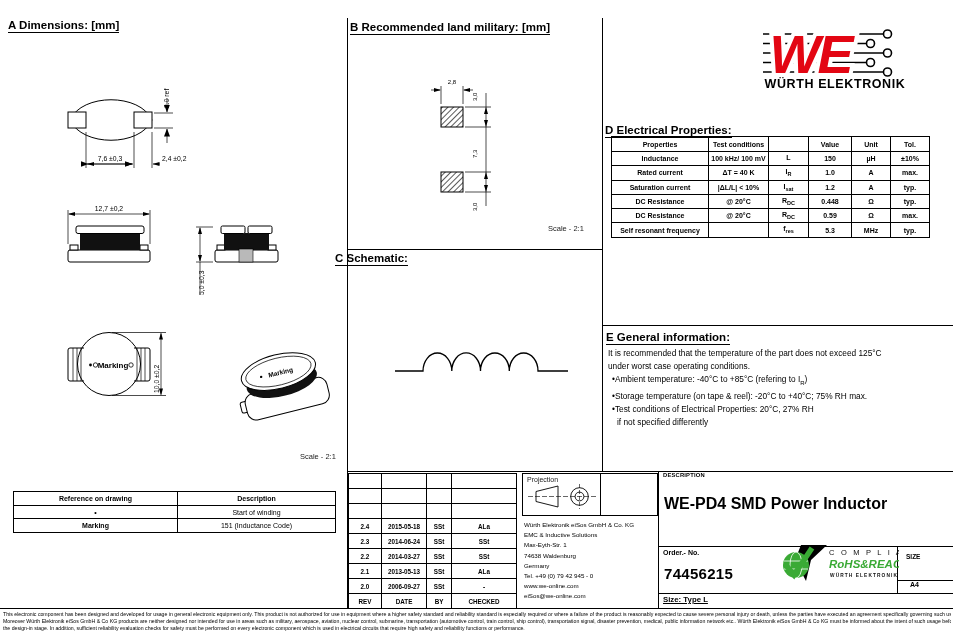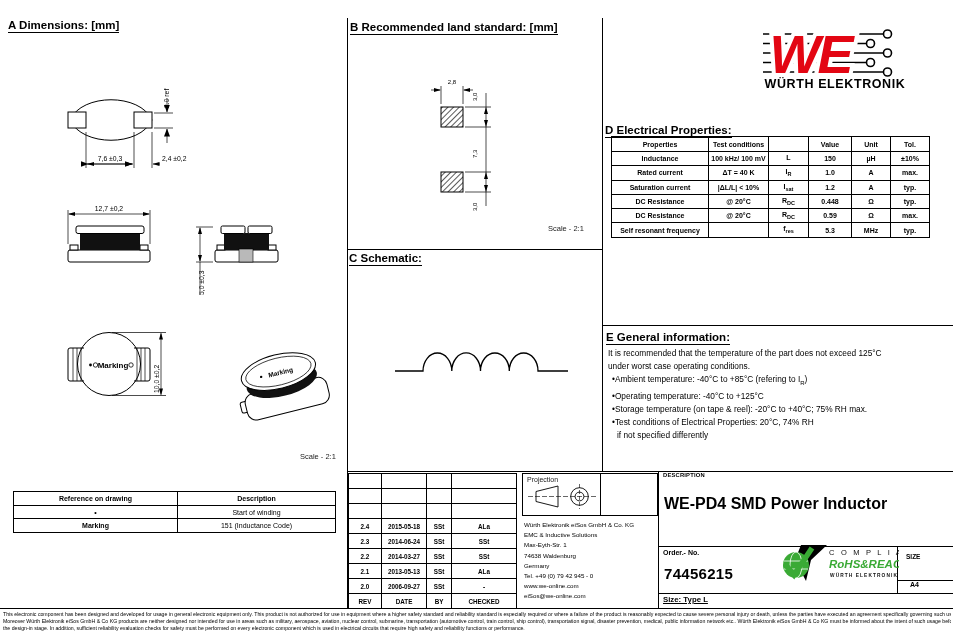--- a/index.html
+++ b/index.html
@@ -50,22 +50,22 @@
   <div class="ln" style="left:602px;top:325px;width:351px;height:1px;"></div>
   <div class="ln" style="left:347px;top:471px;width:606px;height:1px;"></div>
   <div class="ln" style="left:0px;top:608px;width:953px;height:1px;"></div>
   <div class="ln" style="left:658px;top:471px;width:1px;height:137px;"></div>
   <div class="ln" style="left:658px;top:546px;width:295px;height:1px;"></div>
   <div class="ln" style="left:897px;top:546px;width:1px;height:47px;"></div>
   <div class="ln" style="left:897px;top:580px;width:56px;height:1px;"></div>
   <div class="ln" style="left:658px;top:593px;width:295px;height:1px;"></div>
 
   <div class="sec-title" style="left:8px;top:19px;"><span>A Dimensions: [mm]</span></div>
-  <div class="sec-title" style="left:350px;top:21px;"><span>B Recommended land standard: [mm]</span></div>
-  <div class="sec-title" style="left:349px;top:252px;"><span>C Schematic:</span></div>
+  <div class="sec-title" style="left:350px;top:21px;"><span>B Recommended land military: [mm]</span></div>
+  <div class="sec-title" style="left:335px;top:252px;"><span>C Schematic:</span></div>
   <div class="sec-title" style="left:605px;top:124px;"><span>D Electrical Properties:</span></div>
   <div class="sec-title" style="left:606px;top:331px;"><span>E General information:</span></div>
 
   <div class="scale-note" style="left:300px;top:452px;">Scale - 2:1</div>
   <div class="scale-note" style="left:548px;top:224px;">Scale - 2:1</div>
 
   <svg class="overlay" width="953" height="640" viewBox="0 0 953 640">
     <defs>
       <marker id="ahe" markerWidth="8" markerHeight="6" refX="7.5" refY="3" orient="auto" markerUnits="userSpaceOnUse">
         <path d="M0,0 L8,3 L0,6 Z" fill="#000"></path>
@@ -285,23 +285,22 @@
       <td>MHz</td>
       <td>typ.</td>
     </tr>
   </tbody>
     </table>
 
   <div class="einfo">
     <div>It is recommended that the temperature of the part does not exceed 125°C</div>
     <div>under worst case operating conditions.</div>
     <div class="bullet"><span>•Ambient temperature: -40°C to +85°C (refering to I</span><sub>R</sub><span>)</span></div>
-    <div class="bullet">•Operating temperature: -40°C to +125°C</div>
     <div class="bullet">•Storage temperature (on tape &amp; reel): -20°C to +40°C; 75% RH max.</div>
-    <div class="bullet">•Test conditions of Electrical Properties: 20°C, 74% RH</div>
+    <div class="bullet">•Test conditions of Electrical Properties: 20°C, 27% RH</div>
     <div class="cont">if not specified differently</div>
   </div>
 
   <table class="rtable">
     <colgroup>
         <col style="width:164px">
         <col style="width:158px">
       </colgroup>
     <tbody>
         <tr class="hd">

